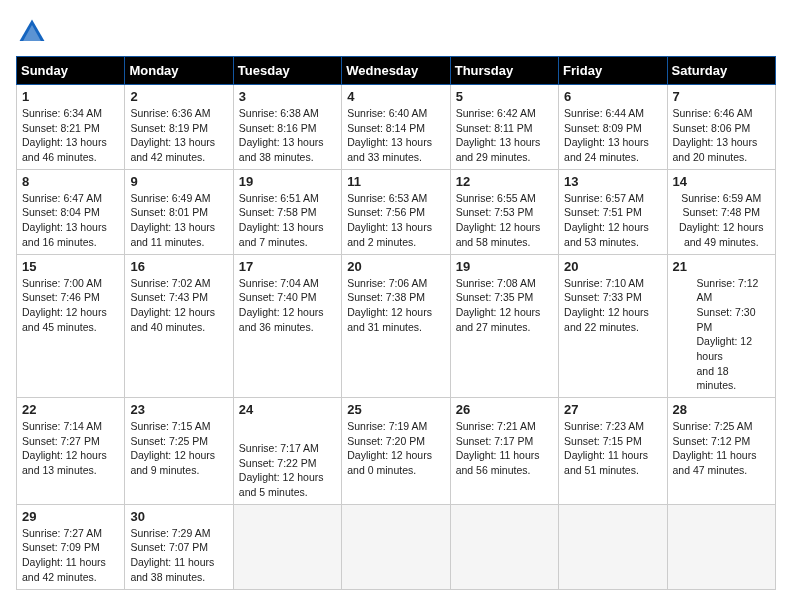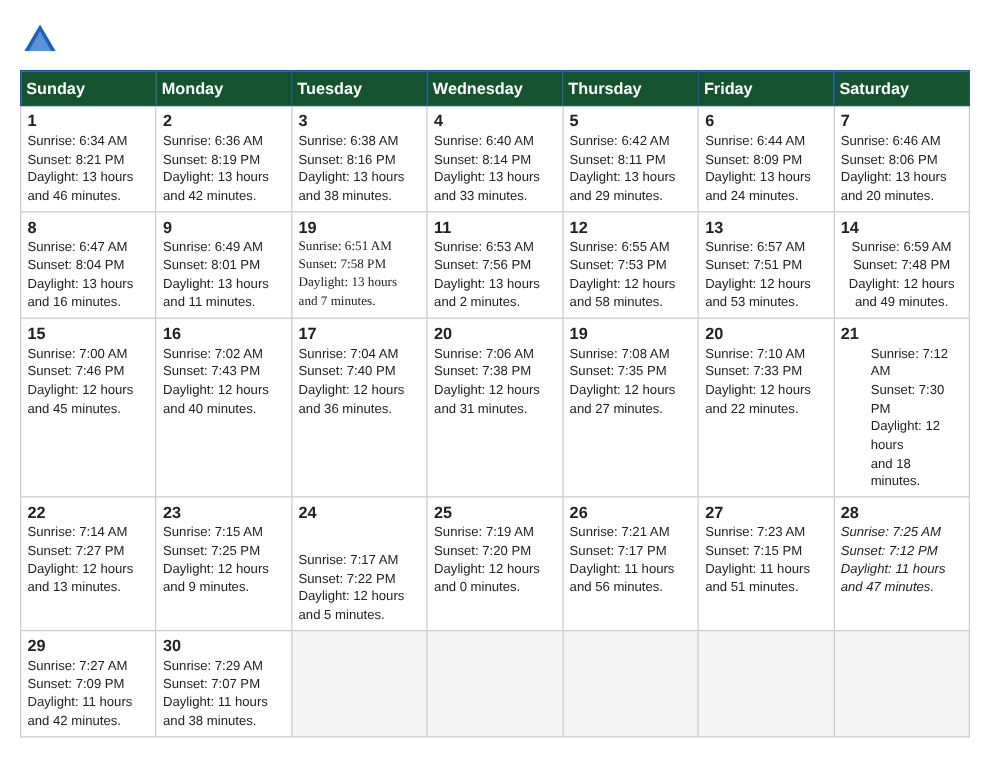--- a/index.html
+++ b/index.html
@@ -41,21 +41,21 @@
     .location {
       font-size: 16px;
       color: #444;
     }
     .calendar {
       width: 100%;
       border-collapse: collapse;
       border: 1px solid #ccc;
     }
     .calendar th {
-      background: #14532d;
+      background: #000000;
       color: #fff;
       font-size: 13px;
       font-weight: bold;
       padding: 6px 4px;
       text-align: left;
       border: 1px solid #1255a0;
     }
     .calendar td {
       border: 1px solid #ccc;
       vertical-align: top;
@@ -174,21 +174,21 @@
         </td>
         <td>
           <span class="day-num">9</span>
           <div class="day-info" style="white-space: pre-line;">Sunrise: 6:49 AM
 Sunset: 8:01 PM
 Daylight: 13 hours
 and 11 minutes.</div>
         </td>
         <td>
           <span class="day-num">19</span>
-          <div class="day-info" style="white-space: pre-line; font-family: Liberation Serif, serif;">Sunrise: 6:51 AM
+          <div class="day-info" style="white-space: pre-line;">Sunrise: 6:51 AM
 Sunset: 7:58 PM
 Daylight: 13 hours
 and 7 minutes.</div>
         </td>
         <td>
           <span class="day-num">11</span>
           <div class="day-info" style="white-space: pre-line;">Sunrise: 6:53 AM
 Sunset: 7:56 PM
 Daylight: 13 hours
 and 2 minutes.</div>
@@ -304,21 +304,21 @@
         </td>
         <td>
           <span class="day-num">27</span>
           <div class="day-info" style="white-space: pre-line;">Sunrise: 7:23 AM
 Sunset: 7:15 PM
 Daylight: 11 hours
 and 51 minutes.</div>
         </td>
         <td>
           <span class="day-num">28</span>
-          <div class="day-info" style="white-space: pre-line; font-style: italic;">Sunrise: 7:25 AM
+          <div class="day-info" style="white-space: pre-line;">Sunrise: 7:25 AM
 Sunset: 7:12 PM
 Daylight: 11 hours
 and 47 minutes.</div>
         </td>
       </tr>
       <tr>
         <td>
           <span class="day-num">29</span>
           <div class="day-info" style="white-space: pre-line;">Sunrise: 7:27 AM
 Sunset: 7:09 PM

